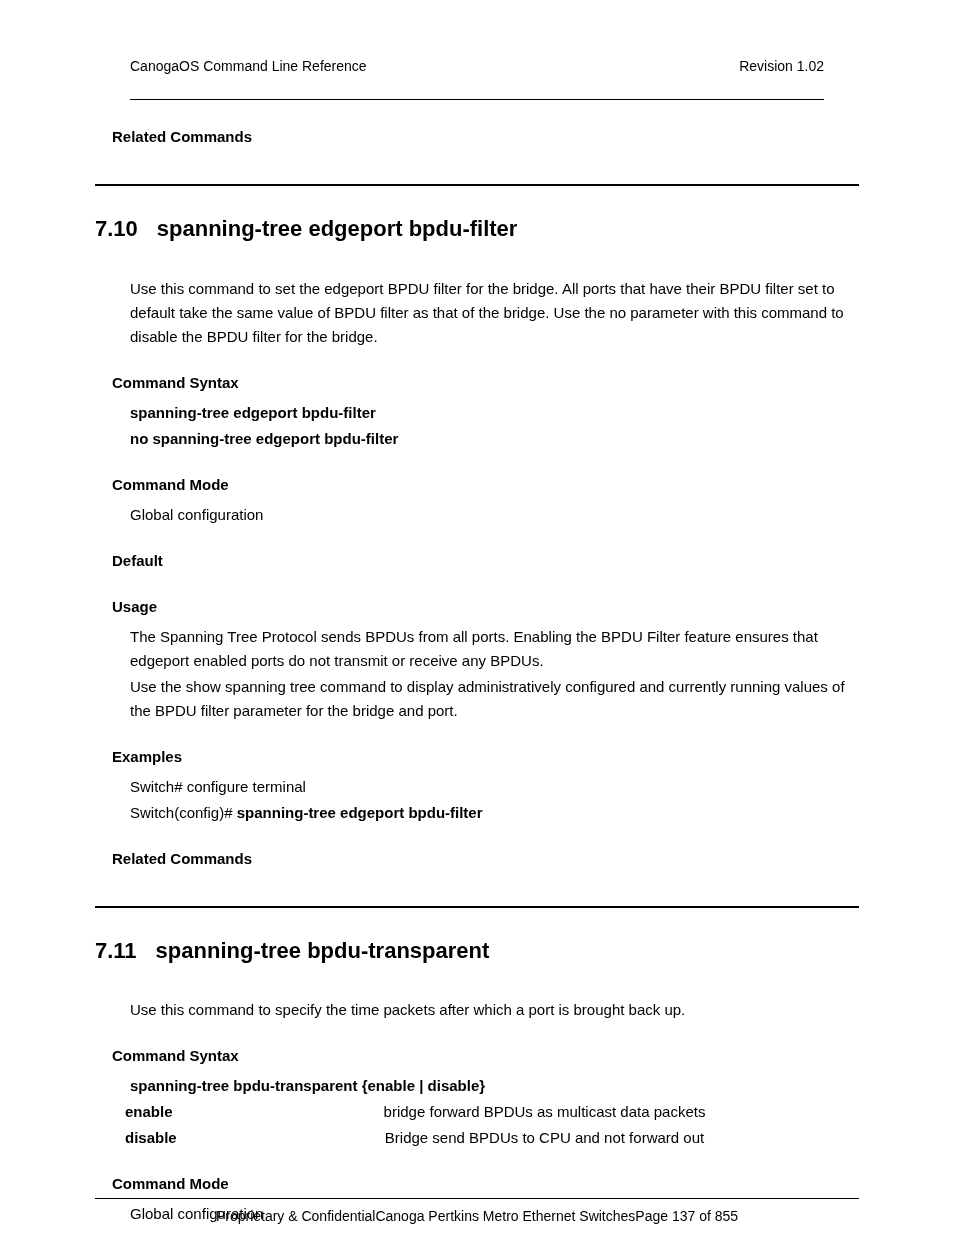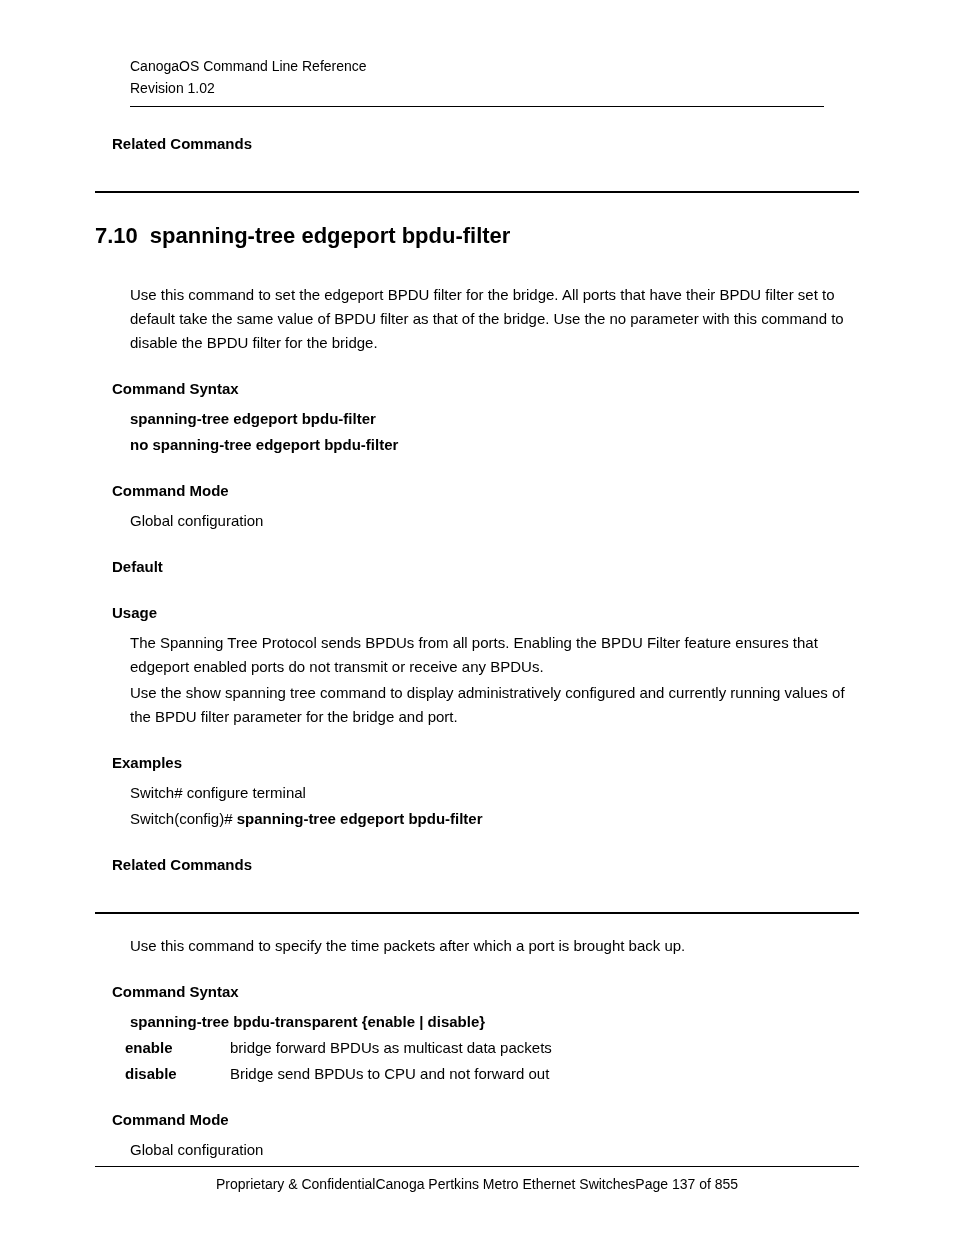--- a/index.html
+++ b/index.html
@@ -15,36 +15,35 @@
     width: 954px;
     min-height: 1235px;
     padding: 55px 95px 40px 95px;
     box-sizing: border-box;
     position: relative;
   }
   .top-header {
     display: flex;
     justify-content: space-between;
     border-bottom: 1.5px solid #000;
-    padding: 0 0 6px 0;
+    padding: 0 0 22px 0;
     margin: 0 35px 25px 35px;
     font-size: 14px;
-    flex-direction: column;
   }
   .section-rule {
     border: none;
     border-top: 2.5px solid #000;
     margin: 35px 0 20px 0;
   }
   h2.section-title {
     font-size: 22px;
     font-weight: 700;
     margin: 25px 0 30px 0;
     display: flex;
-    gap: 12px;
+    gap: 19px;
   }
   .sub-label {
     font-weight: 700;
     font-size: 15px;
     margin: 22px 0 6px 17px;
   }
   .indent-p {
     margin: 0 0 2px 35px;
   }
   .body-p {
@@ -55,20 +54,21 @@
     margin-left: 30px;
     margin-bottom: 2px;
   }
   .param-key {
     width: 105px;
     font-weight: 700;
     flex: 0 0 105px;
   }
   .param-val {
     flex: 1;
+    text-align: center;
   }
   .footer-rule {
     border: none;
     border-top: 1px solid #000;
     margin: 0 0 6px 0;
   }
   .footer {
     position: absolute;
     bottom: 40px;
     left: 95px;
@@ -118,20 +118,24 @@
   <div class="sub-label">Examples</div>
   <p class="indent-p">Switch# configure terminal</p>
   <p class="indent-p">
     <span>Switch(config)# </span><span class="bold">spanning-tree edgeport bpdu-filter</span>
   </p>
 
   <div class="sub-label">Related Commands</div>
 
   <hr class="section-rule">
 
+  <h2 class="section-title">
+    <span>7.11</span>
+    <span>spanning-tree bpdu-transparent</span>
+  </h2>
 
   <p class="body-p">Use this command to specify the time packets after which a port is brought back up.</p>
 
   <div class="sub-label">Command Syntax</div>
   <p class="indent-p bold">spanning-tree bpdu-transparent {enable | disable}</p>
 
   <div class="param-row">
     <div class="param-key">enable</div>
     <div class="param-val">bridge forward BPDUs as multicast data packets</div>
   </div>

